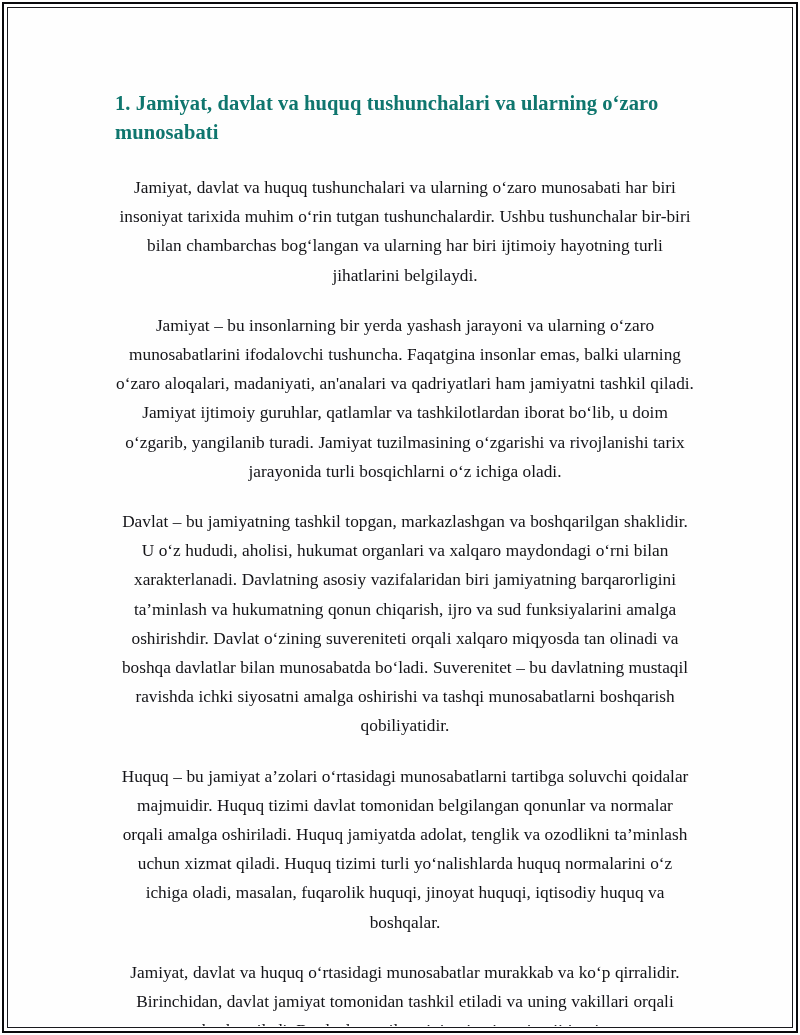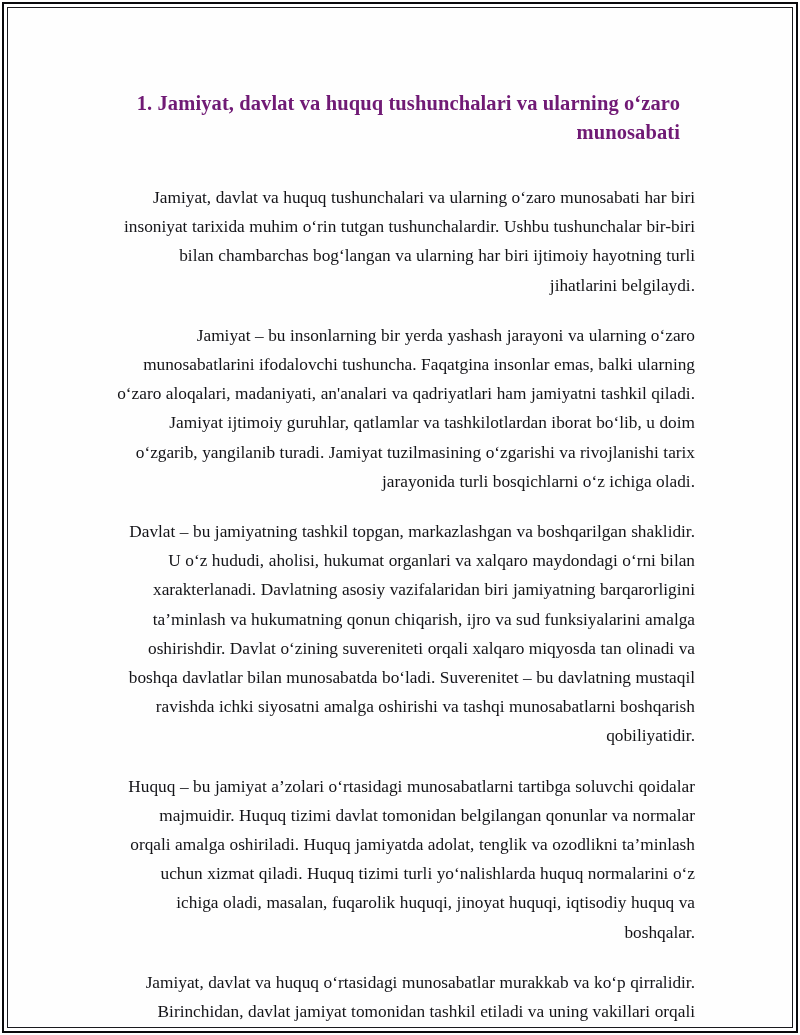--- a/index.html
+++ b/index.html
@@ -49,33 +49,32 @@
     position: absolute;
     left: 106px;
     top: 80px;
     width: 580px;
   }
   h1.doc-title {
     font-family: "Liberation Serif", "DejaVu Serif", serif;
     font-size: 20.5px;
     font-weight: bold;
     line-height: 29px;
-    color: #701a75;
-    margin: 0 0 36px 0;
+    color: #0f766e;
+    margin: 0 0 26px 0;
     letter-spacing: 0.1px;
     width: 565px;
-    text-align: right;
   }
   p.body-para {
     font-family: "Liberation Serif", "DejaVu Serif", serif;
     font-size: 17.3px;
     line-height: 29.2px;
     color: #141418;
     margin: 0 0 21px 0;
-    text-align: right;
+    text-align: center;
     word-spacing: 0.2px;
   }
   p.body-para:last-child {
     margin-bottom: 0;
   }
 </style>
 </head>
 <body>
 
 <div class="page">

